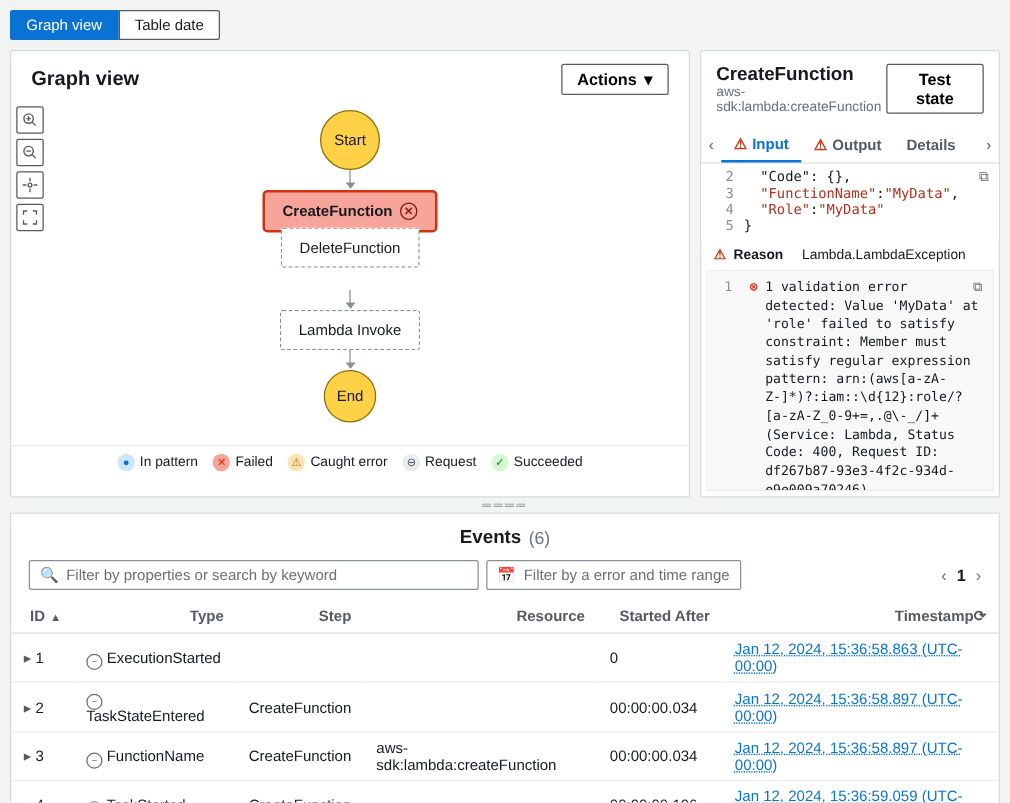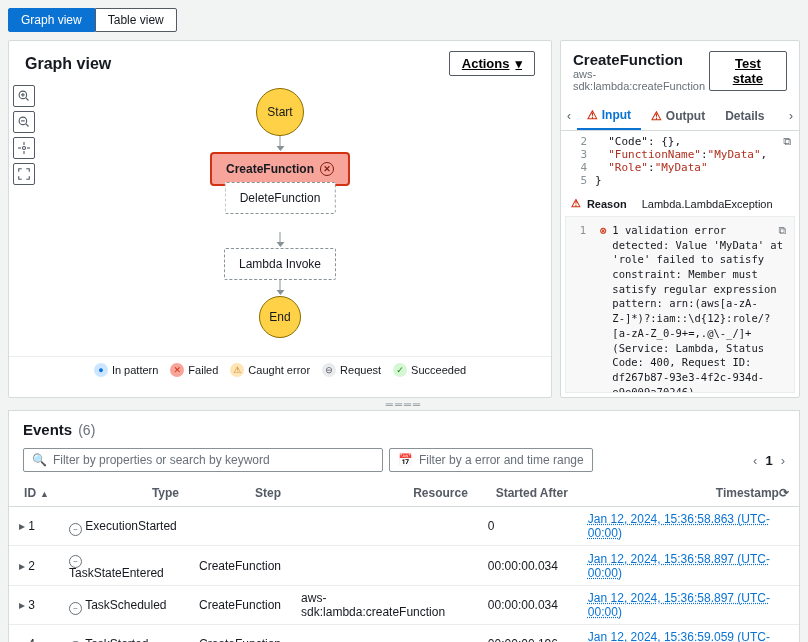--- a/index.html
+++ b/index.html
@@ -8,21 +8,21 @@
 .tabs-top { display: inline-flex; border-radius: 2px; }
 .tab-top { padding: 4px 12px; font-size: 12px; border: 1px solid #545b64; background: #fff; cursor: pointer; }
 .tab-top.active { background: #0972d3; color: #fff; border-color: #0972d3; }
 .tab-top:first-child { border-radius: 2px 0 0 2px; }
 .tab-top:last-child { border-radius: 0 2px 2px 0; }
 .workspace { display: flex; gap: 8px; padding: 0 8px; }
 .panel { background: #fff; border: 1px solid #d5dbdb; border-radius: 2px; }
 .graph-panel { flex: 1; position: relative; height: 358px; }
 .graph-header { display: flex; justify-content: space-between; align-items: center; padding: 10px 16px; }
 .graph-header h2 { font-size: 16px; font-weight: 700; }
-.btn { display: inline-flex; align-items: center; gap: 6px; padding: 4px 12px; border: 1px solid #545b64; background: #fff; border-radius: 2px; font-size: 13px; cursor: pointer; font-weight: 700; text-decoration: underline;}
+.btn { display: inline-flex; align-items: center; gap: 6px; padding: 4px 12px; border: 1px solid #545b64; background: #fff; border-radius: 2px; font-size: 13px; cursor: pointer; font-weight: 700;}
 .toolbar-left { position: absolute; left: 4px; top: 44px; display: flex; flex-direction: column; gap: 4px; }
 .tool-btn { width: 22px; height: 22px; border: 1px solid #545b64; border-radius: 2px; background: #fff; display: flex; align-items: center; justify-content: center; cursor: pointer; font-size: 12px; }
 .graph-canvas { position: relative; height: 270px; }
 .node { position: absolute; left: 50%; transform: translateX(-50%); text-align: right; font-size: 12px; }
 .node.circle { width: 48px; height: 48px; border-radius: 50%; background: #ffd146; border: 1px solid #8a6d00; display: flex; align-items: center; justify-content: center; }
 .node.box { border: 1px dashed #879196; padding: 8px 14px; background: #fff; border-radius: 2px; }
 .node.error { background: #f7a49a; border: 2px solid #d13212; border-style: solid; padding: 8px 14px; border-radius: 4px; display: flex; align-items: center; gap: 6px; font-weight: 700;}
 .arrow { position: absolute; left: 50%; width: 1px; background: #879196; transform: translateX(-50%); }
 .arrow::after { content: ''; position: absolute; bottom: -1px; left: -3px; width: 0; height: 0; border-left: 4px solid transparent; border-right: 4px solid transparent; border-top: 5px solid #879196; }
 .legend { display: flex; gap: 12px; justify-content: center; padding: 6px; font-size: 11px; border-top: 1px solid #eaeded;}
@@ -39,21 +39,21 @@
 .code-block { font-family: Monaco, Consolas, monospace; font-size: 11px; padding: 4px 8px; background: #fff; overflow: hidden; }
 .code-line { display: flex; }
 .ln { width: 18px; color: #879196; text-align: right; margin-right: 8px; flex-shrink: 0; }
 .str { color: #b02f1e; }
 .reason-row { padding: 6px 10px; font-size: 11px; display: flex; gap: 6px; align-items: center; font-weight: 700;}
 .err-detail { font-family: Monaco, Consolas, monospace; font-size: 10.5px; padding: 6px 8px; line-height: 1.4; display: flex; gap: 6px; flex: 1; overflow-y: auto; background:#f8f8f8; margin: 0 4px 4px 4px; border: 1px solid #eaeded;}
 .err-detail .ln { width: 12px; }
 .warn-tri { color: #d13212; font-weight: bold; }
 .drag-handle { height: 12px; display: flex; justify-content: center; align-items: center; color: #879196; cursor: row-resize; font-size: 10px; letter-spacing: 2px;}
 .events-panel { margin: 0 8px 8px 8px; background: #fff; border: 1px solid #d5dbdb; height: 236px; display: flex; flex-direction: column; }
-.events-header { padding: 10px 14px; display: flex; align-items: center; gap: 6px; }
+.events-header { padding: 10px 14px; display: flex; align-items: center; gap: 6px; justify-content: center; }
 .events-header h3 { font-size: 15px; font-weight: 700; }
 .events-header .count { color: #687078; font-size: 14px; }
 .filters { display: flex; gap: 6px; padding: 0 14px 8px 14px; align-items: center; }
 .filter-input { display: flex; align-items: center; gap: 6px; border: 1px solid #879196; border-radius: 2px; padding: 4px 8px; font-size: 12px; color: #687078; }
 .filter-input.main { flex: 1; max-width: 360px; }
 .pager { margin-left: auto; display: flex; gap: 8px; align-items: center; color: #687078; font-size: 13px;}
 .pager .cur { color: #16191f; font-weight: 700;}
 table { width: 100%; border-collapse: collapse; font-size: 12px; }
 th { text-align: right; padding: 6px 10px; border-bottom: 1px solid #d5dbdb; font-weight: 700; color: #545b64; }
 td { padding: 5px 10px; border-bottom: 1px solid #eaeded; }
@@ -63,21 +63,21 @@
 .circ-icon { width:13px; height:13px; border-radius:50%; border:1.5px solid #687078; display:inline-flex; align-items:center; justify-content:center; font-size:8px; color:#687078; position:relative; top:2px;}
 .copy-ic{ float:right; color:#687078; cursor:pointer;}
 .err-x { color:#d13212; font-weight:bold;}
 </style>
 </head>
 <body>
 
 <div class="topbar">
   <div class="tabs-top">
     <div class="tab-top active">Graph view</div>
-    <div class="tab-top">Table view</div>
+    <div class="tab-top">Table date</div>
   </div>
 </div>
 
 <div class="workspace">
   <div class="panel graph-panel">
     <div class="graph-header">
       <h2>Graph view</h2>
       <button class="btn">
           <span>Actions</span>
           <span>▾</span>
@@ -261,21 +261,21 @@
         <tr>
           <td><span class="row-caret">▸</span> 2</td>
           <td><span class="circ-icon">−</span> <span class="">TaskStateEntered</span></td>
           <td>CreateFunction</td>
           <td></td>
           <td>00:00:00.034</td>
           <td><span class="ts-link">Jan 12, 2024, 15:36:58.897 (UTC-00:00)</span></td>
         </tr>
         <tr>
           <td><span class="row-caret">▸</span> 3</td>
-          <td><span class="circ-icon">−</span> <span class="">TaskScheduled</span></td>
+          <td><span class="circ-icon">−</span> <span class="">FunctionName</span></td>
           <td>CreateFunction</td>
           <td>aws-sdk:lambda:createFunction</td>
           <td>00:00:00.034</td>
           <td><span class="ts-link">Jan 12, 2024, 15:36:58.897 (UTC-00:00)</span></td>
         </tr>
         <tr>
           <td><span class="row-caret">▸</span> 4</td>
           <td><span class="circ-icon">−</span> <span class="">TaskStarted</span></td>
           <td>CreateFunction</td>
           <td></td>

